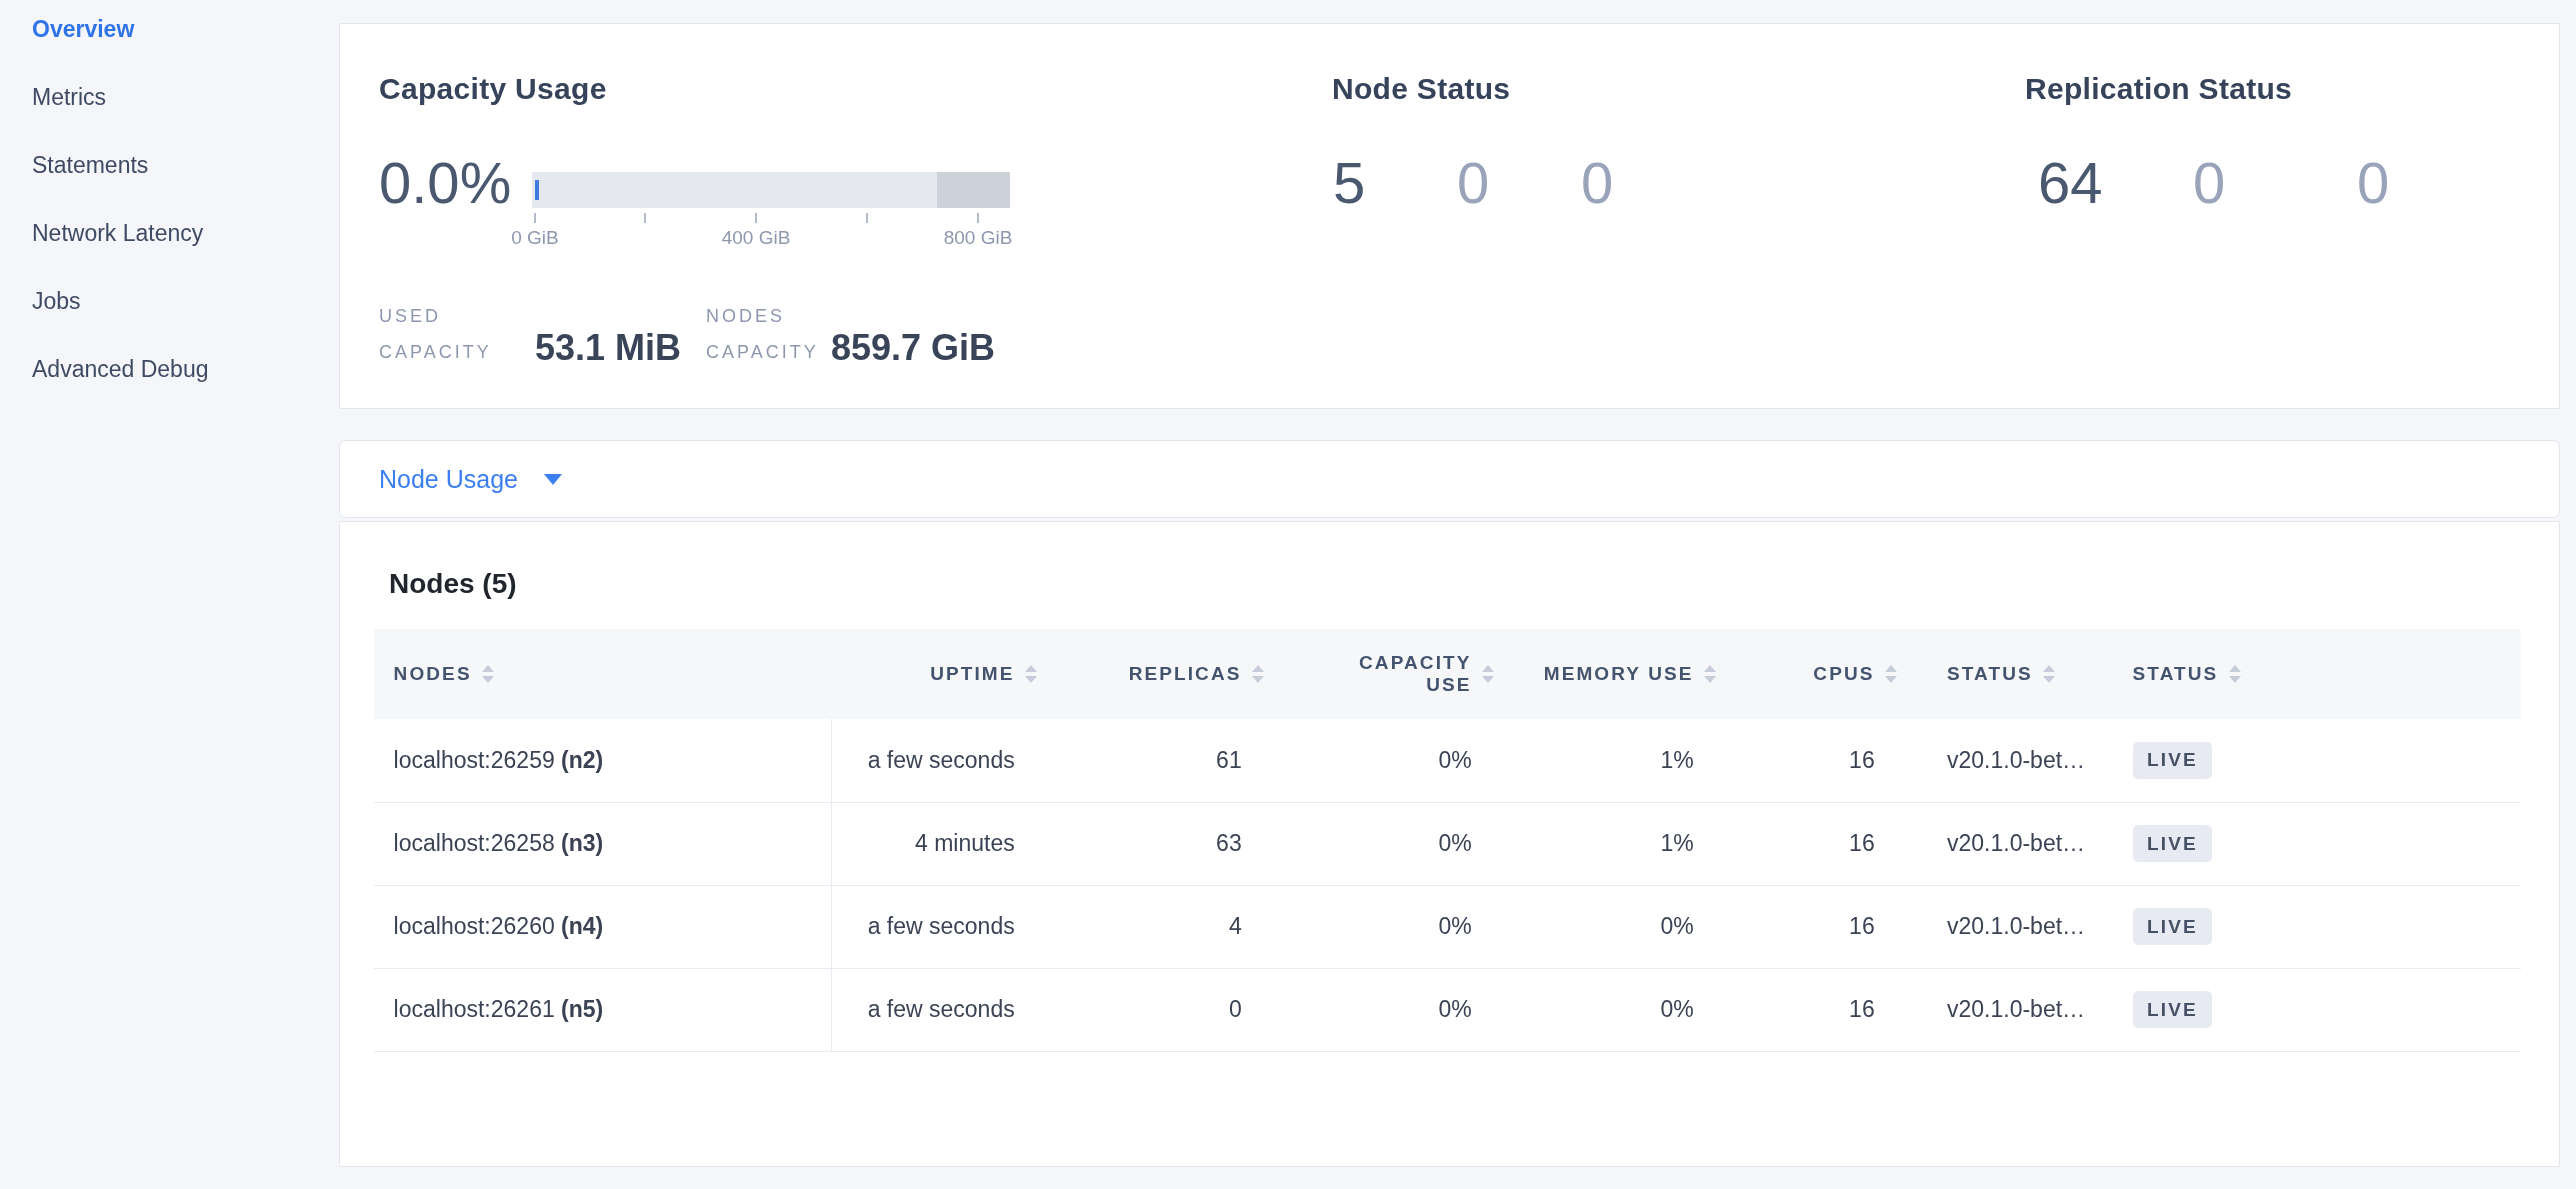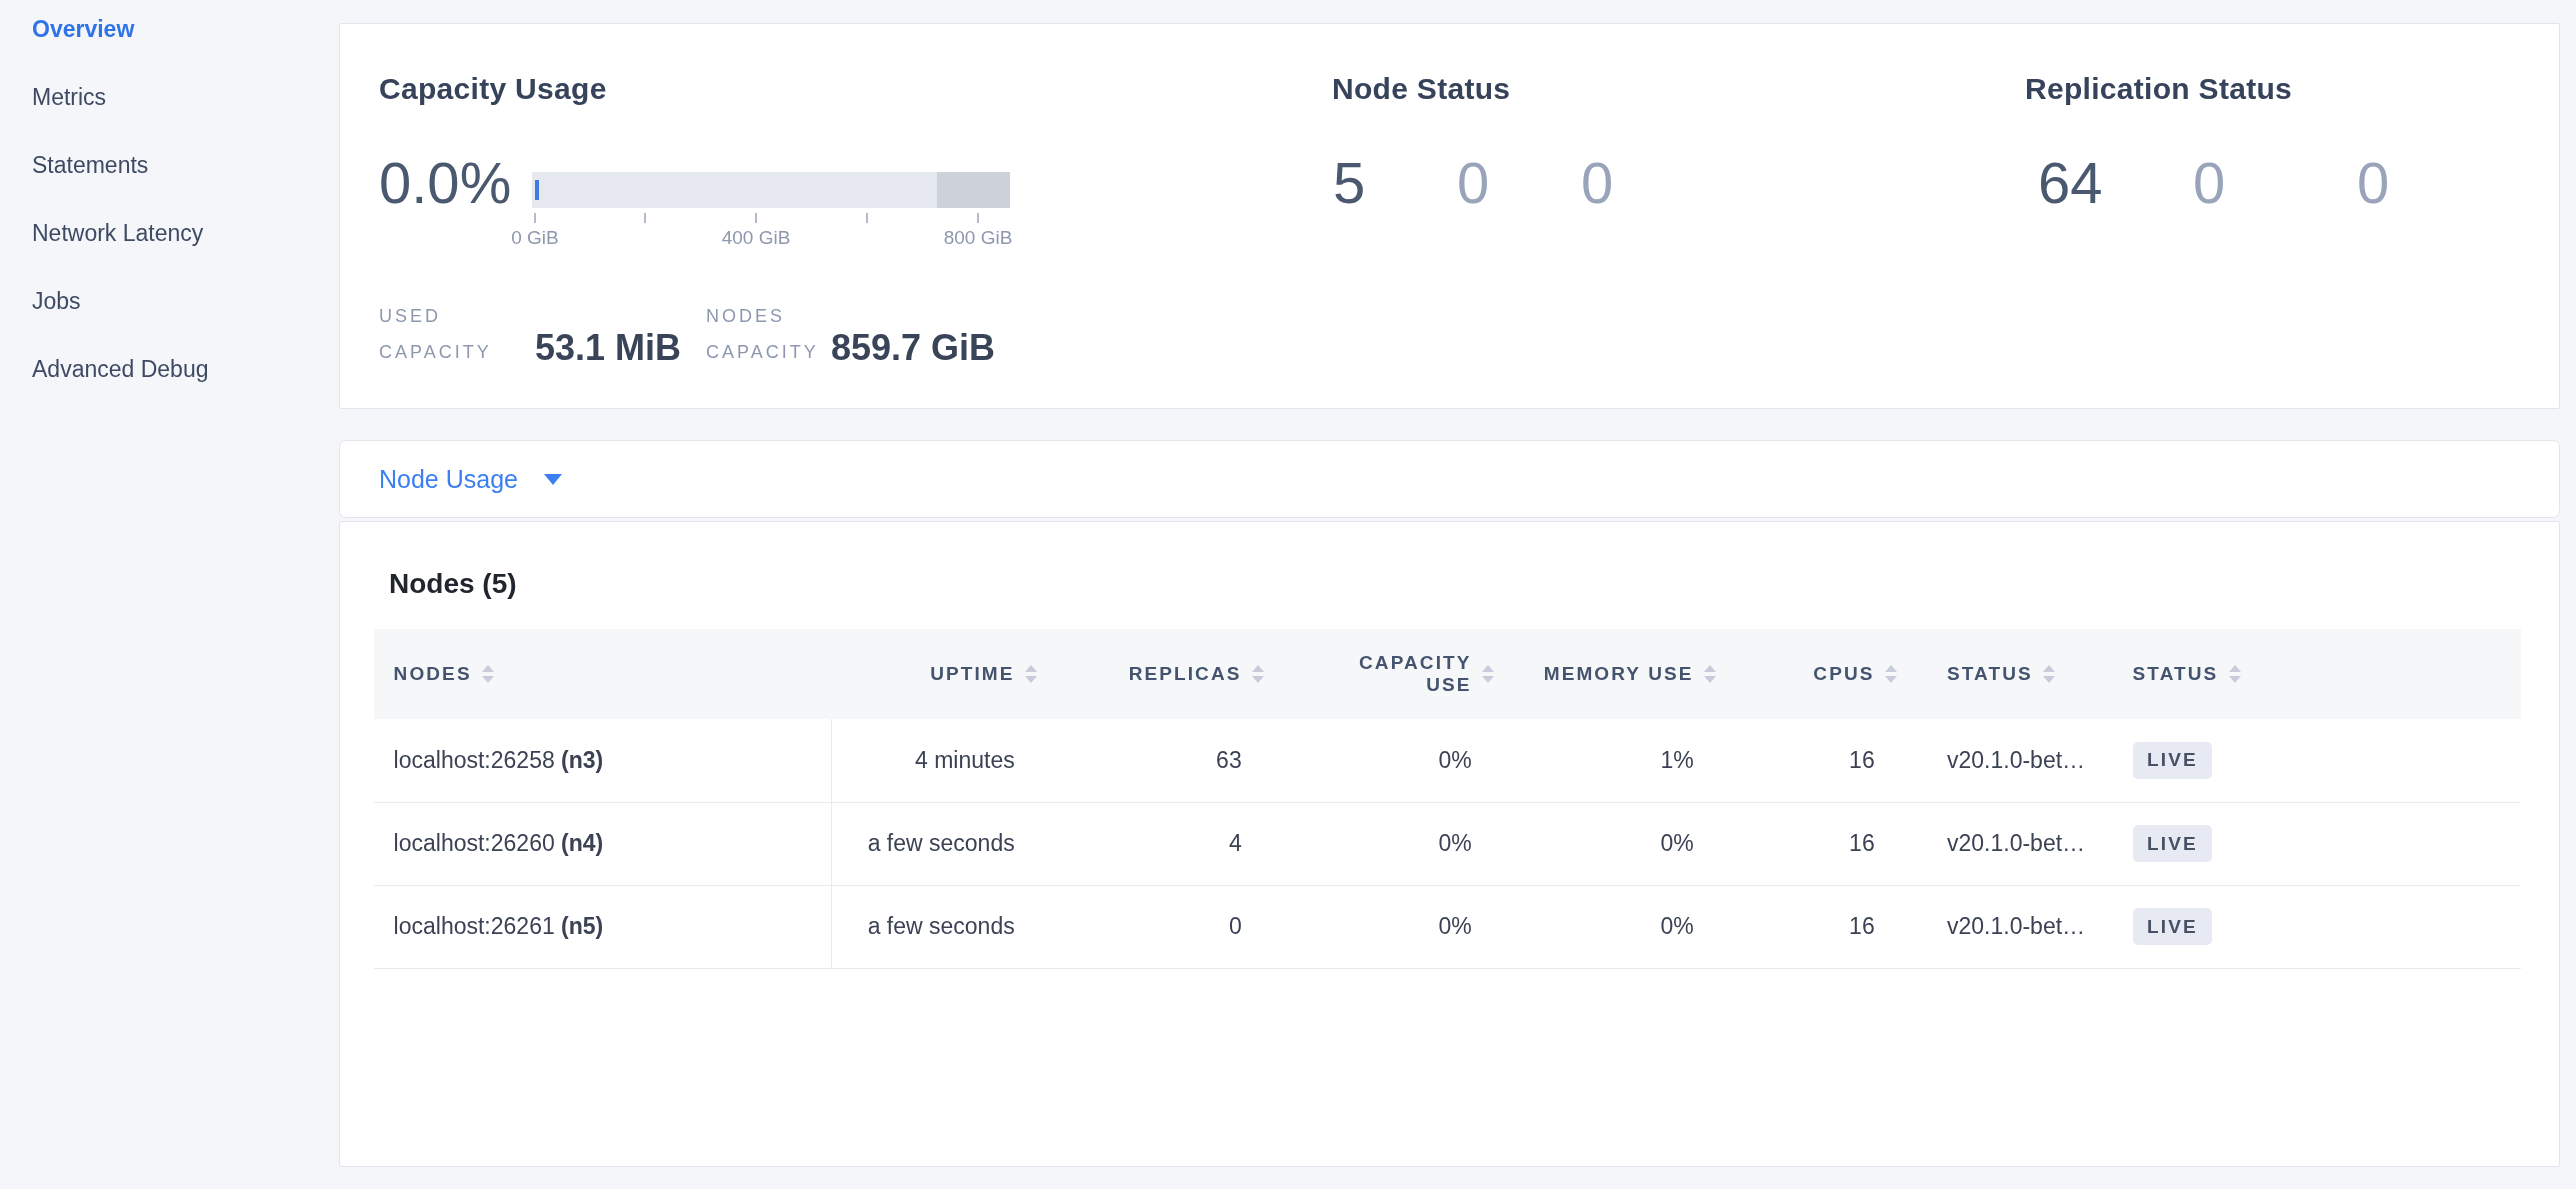--- a/index.html
+++ b/index.html
@@ -301,20 +301,30 @@
           <span class="sort">
                 <i class="up"></i>
                 <i class="down"></i>
               </span>
             </div>
         </th>
       </tr>
     </thead>
     <tbody>
 
+  <tr>
+    <td class="c-node"><span>localhost:26259</span> <b>(n2)</b></td>
+    <td class="c-r">a few seconds</td>
+    <td class="c-r">61</td>
+    <td class="c-r">0%</td>
+    <td class="c-r">1%</td>
+    <td class="c-r">16</td>
+    <td class="c-version">v20.1.0-bet…</td>
+    <td class="c-status"><span class="badge">LIVE</span></td>
+  </tr>
 
   <tr>
     <td class="c-node"><span>localhost:26258</span> <b>(n3)</b></td>
     <td class="c-r">4 minutes</td>
     <td class="c-r">63</td>
     <td class="c-r">0%</td>
     <td class="c-r">1%</td>
     <td class="c-r">16</td>
     <td class="c-version">v20.1.0-bet…</td>
     <td class="c-status"><span class="badge">LIVE</span></td>

